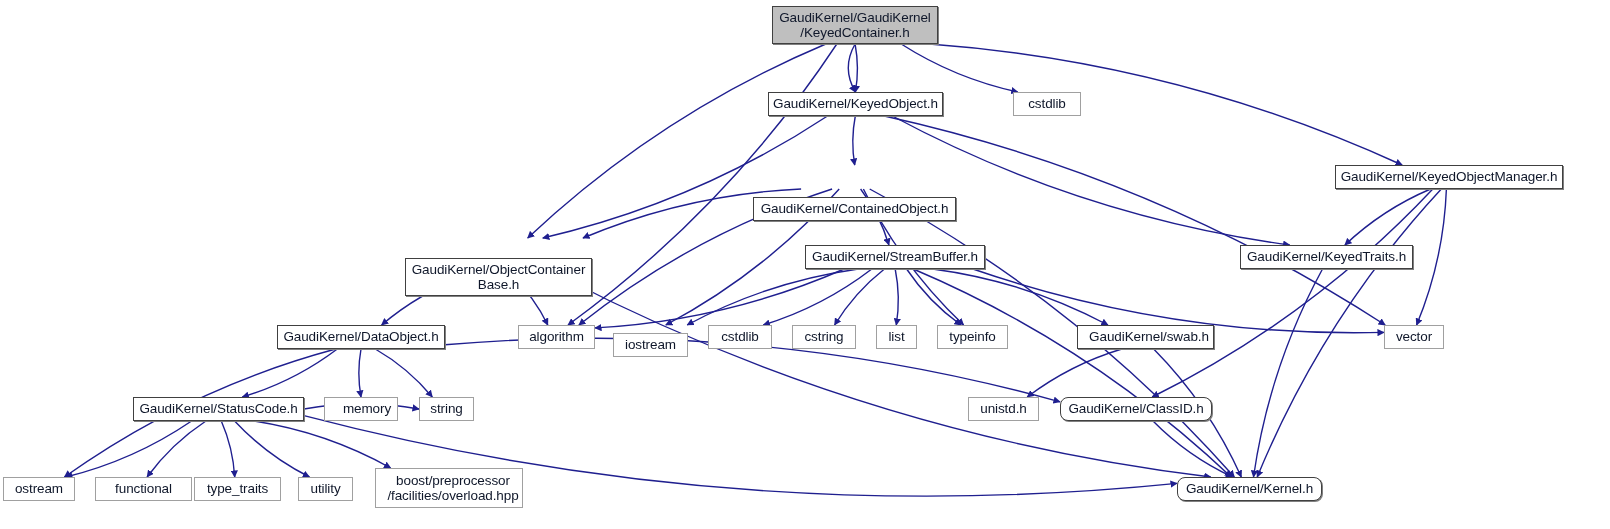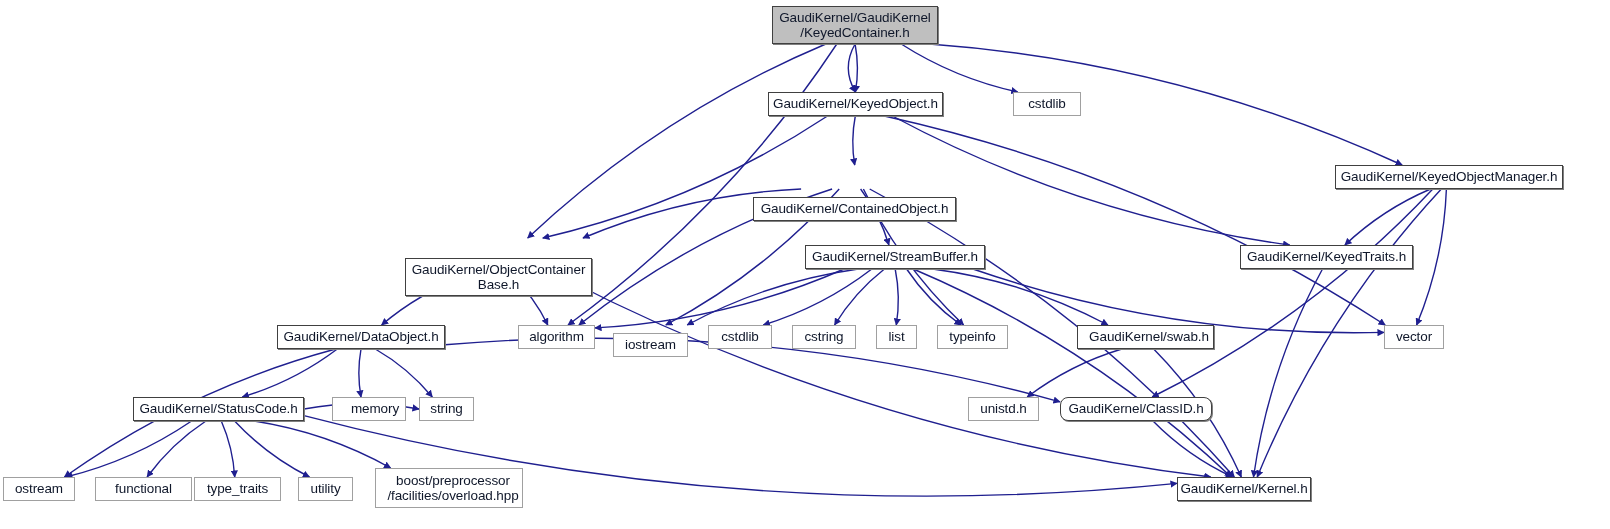--- a/index.html
+++ b/index.html
@@ -127,25 +127,25 @@
       <div class="node local" style="left: 277px; top: 325px; width: 168px; height: 24px;"><span class="node-label">GaudiKernel/DataObject.h</span></div>
       <div class="node system" style="left: 518px; top: 325px; width: 77px; height: 24px;"><span class="node-label">algorithm</span></div>
       <div class="node system" style="left: 613px; top: 325px; width: 75px; height: 24px; margin-top: 8px;"><span class="node-label">iostream</span></div>
       <div class="node system" style="left: 708px; top: 325px; width: 64px; height: 24px;"><span class="node-label">cstdlib</span></div>
       <div class="node system" style="left: 792px; top: 325px; width: 64px; height: 24px;"><span class="node-label">cstring</span></div>
       <div class="node system" style="left: 876px; top: 325px; width: 41px; height: 24px;"><span class="node-label">list</span></div>
       <div class="node system" style="left: 937px; top: 325px; width: 71px; height: 24px;"><span class="node-label">typeinfo</span></div>
       <div class="node local" style="left: 1077px; top: 325px; width: 137px; height: 24px; padding-left: 7px;"><span class="node-label">GaudiKernel/swab.h</span></div>
       <div class="node system" style="left: 1384px; top: 325px; width: 60px; height: 24px;"><span class="node-label">vector</span></div>
       <div class="node local" style="left: 133px; top: 397px; width: 171px; height: 24px;"><span class="node-label">GaudiKernel/StatusCode.h</span></div>
-      <div class="node system" style="left: 332px; top: 397px; width: 74px; height: 24px; padding-left: 12px;"><span class="node-label">memory</span></div>
+      <div class="node system" style="left: 324px; top: 397px; width: 74px; height: 24px; padding-left: 12px;"><span class="node-label">memory</span></div>
       <div class="node system" style="left: 419px; top: 397px; width: 55px; height: 24px;"><span class="node-label">string</span></div>
       <div class="node system" style="left: 968px; top: 397px; width: 71px; height: 24px;"><span class="node-label">unistd.h</span></div>
       <div class="node local" style="left: 1060px; top: 397px; width: 152px; height: 24px; border-radius: 8px;"><span class="node-label">GaudiKernel/ClassID.h</span></div>
       <div class="node system" style="left: 3px; top: 477px; width: 72px; height: 24px;"><span class="node-label">ostream</span></div>
       <div class="node system" style="left: 95px; top: 477px; width: 97px; height: 24px;"><span class="node-label">functional</span></div>
       <div class="node system" style="left: 194px; top: 477px; width: 87px; height: 24px;"><span class="node-label">type_traits</span></div>
       <div class="node system" style="left: 298px; top: 477px; width: 55px; height: 24px;"><span class="node-label">utility</span></div>
       <div class="node system" style="left: 375px; top: 468px; width: 148px; height: 40px; padding-left: 8px;"><span class="node-label">boost/preprocessor
 /facilities/overload.hpp</span></div>
-      <div class="node local" style="left: 1177px; top: 477px; width: 134px; height: 24px;"><span class="node-label">GaudiKernel/Kernel.h</span></div>
+      <div class="node local" style="left: 1177px; top: 477px; width: 145px; height: 24px; border-radius: 8px;"><span class="node-label">GaudiKernel/Kernel.h</span></div>
     </div>
 </div>
 
 </body></html>

